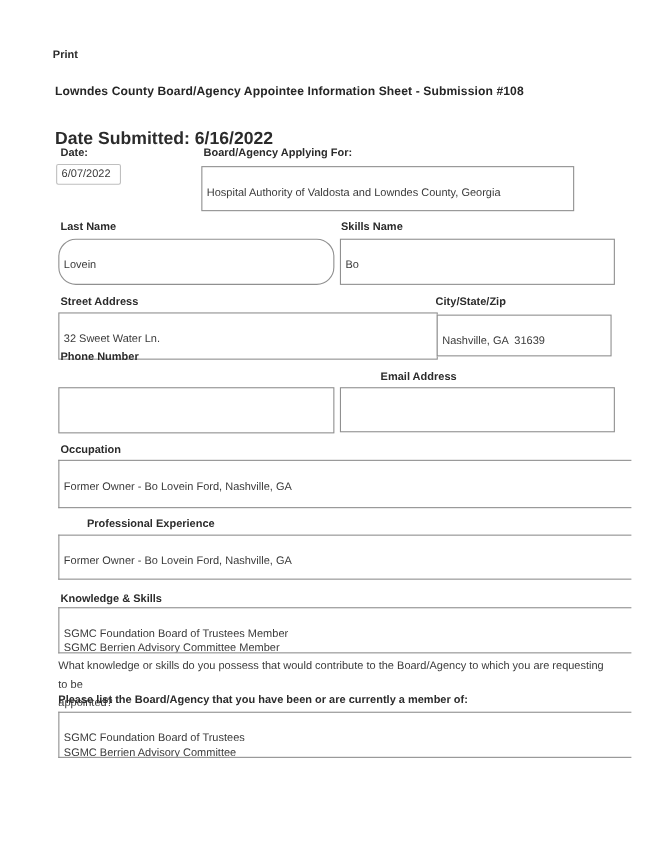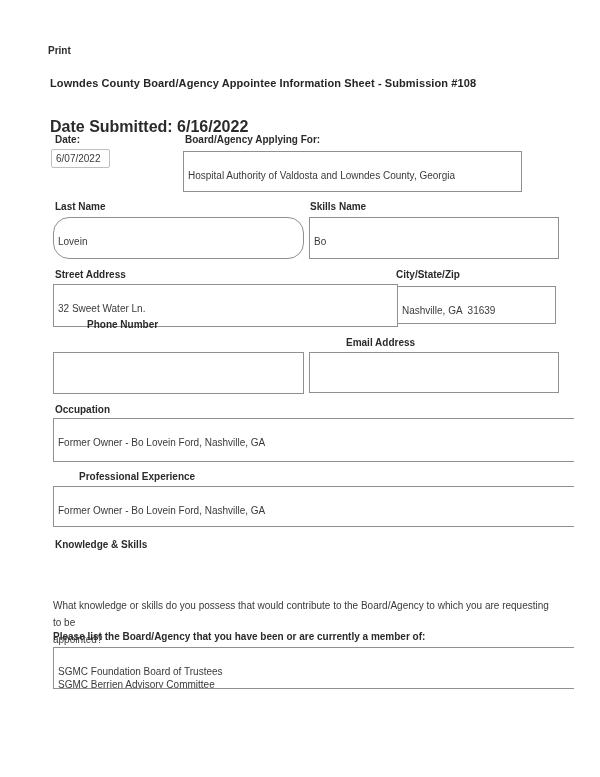--- a/index.html
+++ b/index.html
@@ -56,21 +56,21 @@
     font-size:10px; line-height:17px; color:#3a3a3a;
     white-space:pre-wrap;
   }
   
   .l-date       { left:55px;  top:134px; }
   .l-board      { left:185px; top:134px; }
   .l-last       { left:55px;  top:201px; }
   .l-first      { left:310px; top:201px; }
   .l-street     { left:55px;  top:269px; }
   .l-city       { left:396px; top:269px; }
-  .l-phone      { left:55px;  top:319px;margin-left:32px; }
+  .l-phone      { left:55px;  top:319px; }
   .l-email      { left:310px; top:337px;padding-left:36px; }
   .l-occupation { left:55px;  top:404px; }
   .l-profexp    { left:55px;  top:471px;padding-left:24px; }
   .l-knowledge  { left:55px;  top:539px; }
   .l-members    { left:53px;  top:631px; width:520px; white-space:normal; }
   
   .f-board      { left:183px; top:151px; width:339px; height:41px; }
   .f-last       { left:53px;  top:217px; width:251px; height:42px;border-radius:16px; }
   .f-first      { left:309px; top:217px; width:250px; height:42px; }
   .f-street     { left:53px;  top:284px; width:345px; height:43px; }
@@ -113,20 +113,22 @@
   <div class="box f-phone"></div>
   <div class="box f-email"></div>
 
   <div class="label l-occupation">Occupation</div>
   <div class="box f-occupation clip-right">Former Owner - Bo Lovein Ford, Nashville, GA</div>
 
   <div class="label l-profexp">Professional Experience</div>
   <div class="box f-profexp clip-right">Former Owner - Bo Lovein Ford, Nashville, GA</div>
 
   <div class="label l-knowledge">Knowledge &amp; Skills</div>
+  <div class="box f-knowledge clip-right">SGMC Foundation Board of Trustees Member
+SGMC Berrien Advisory Committee Member</div>
   <div class="help-text">What knowledge or skills do you possess that would contribute to the Board/Agency to which you are requesting to be
 appointed?</div>
 
   <div class="label l-members">Please list the Board/Agency that you have been or are currently a member of:</div>
   <div class="box f-members clip-right">SGMC Foundation Board of Trustees
 SGMC Berrien Advisory Committee</div>
 
 </div>
 
 </body></html>

